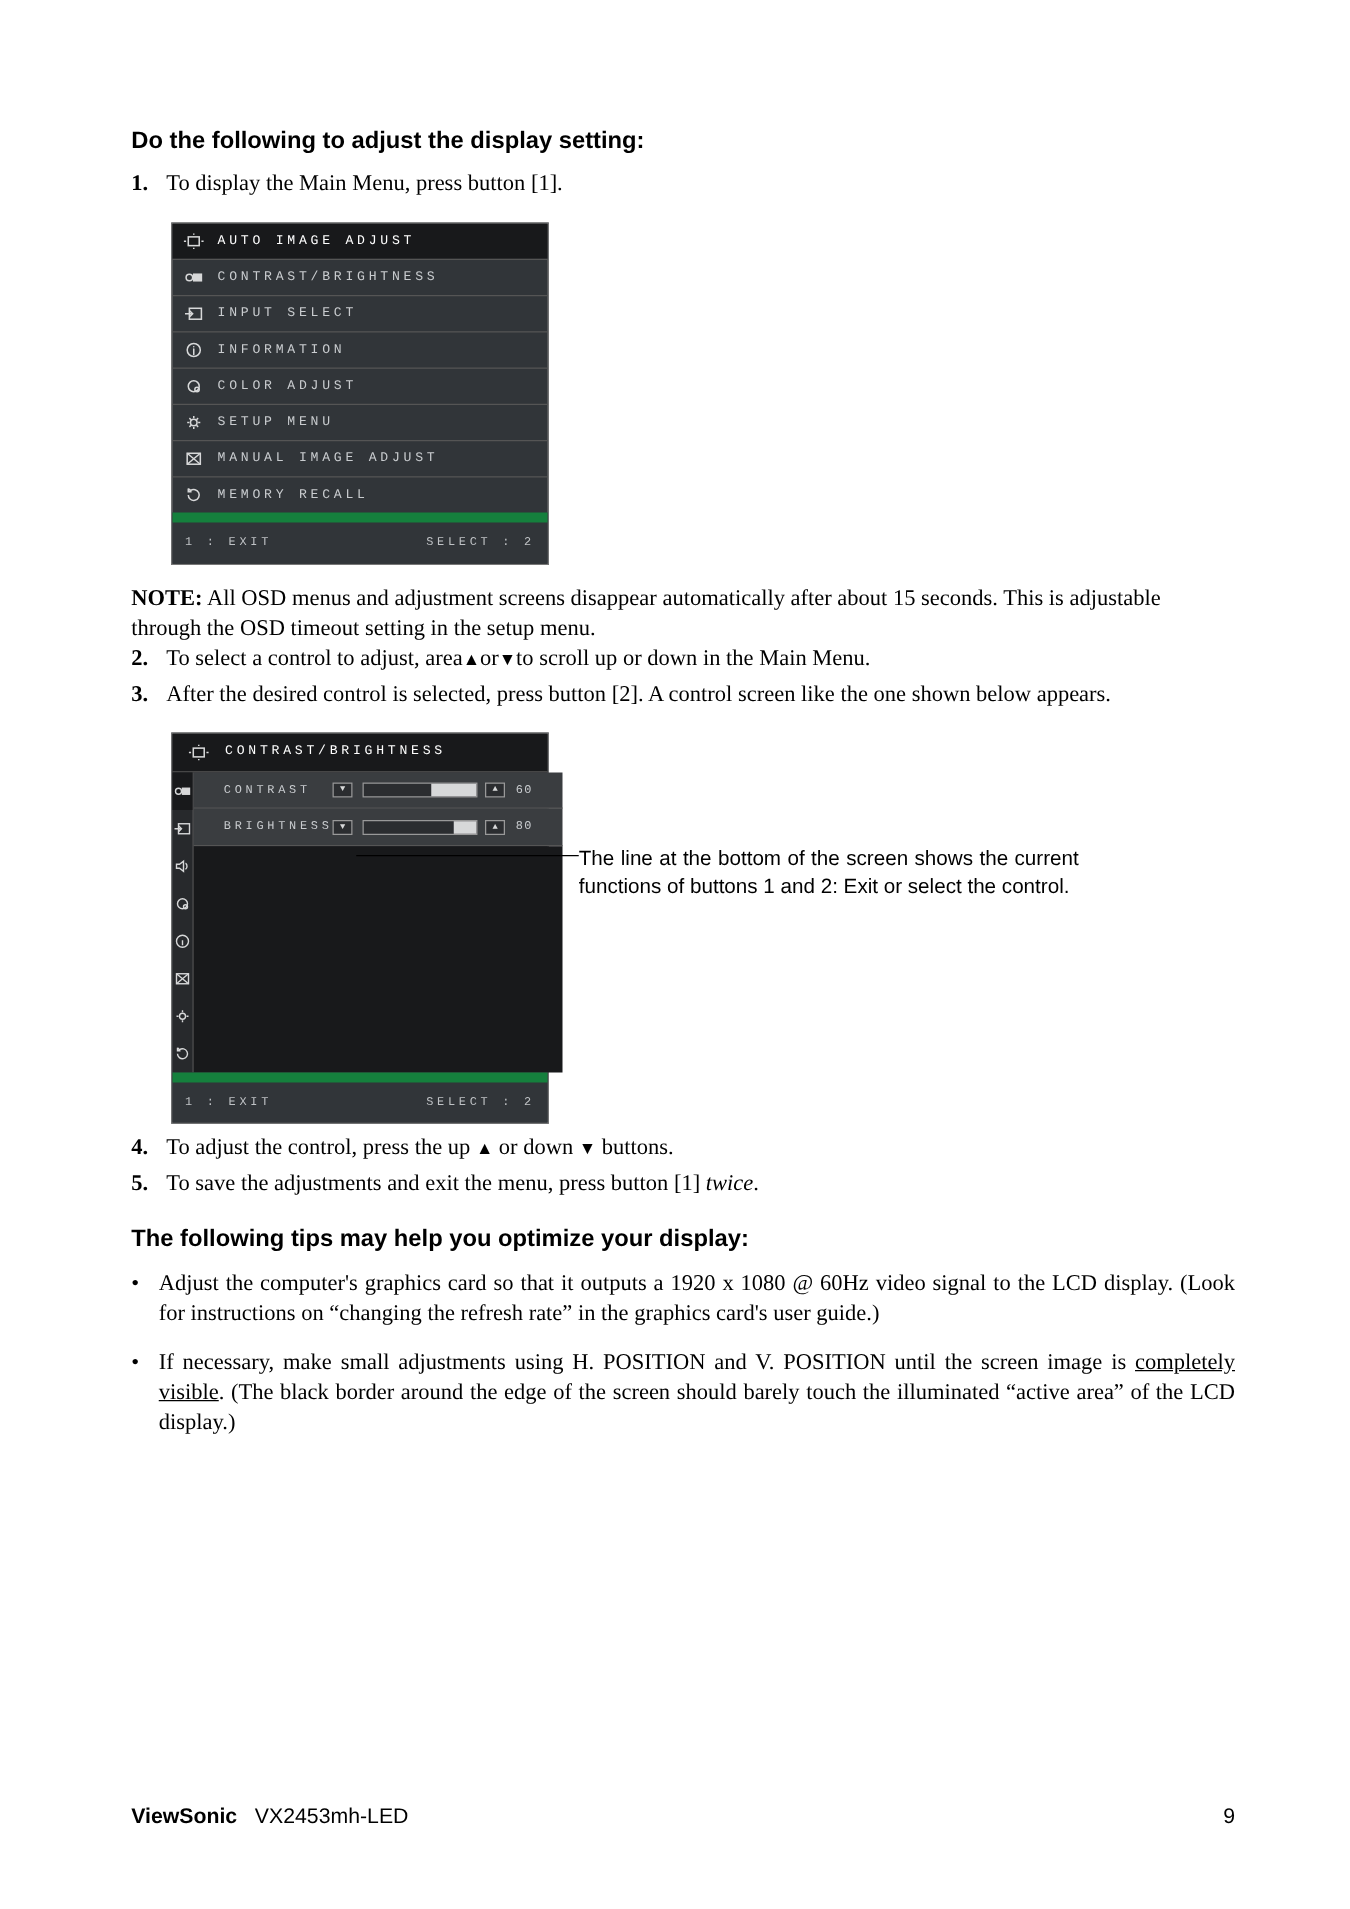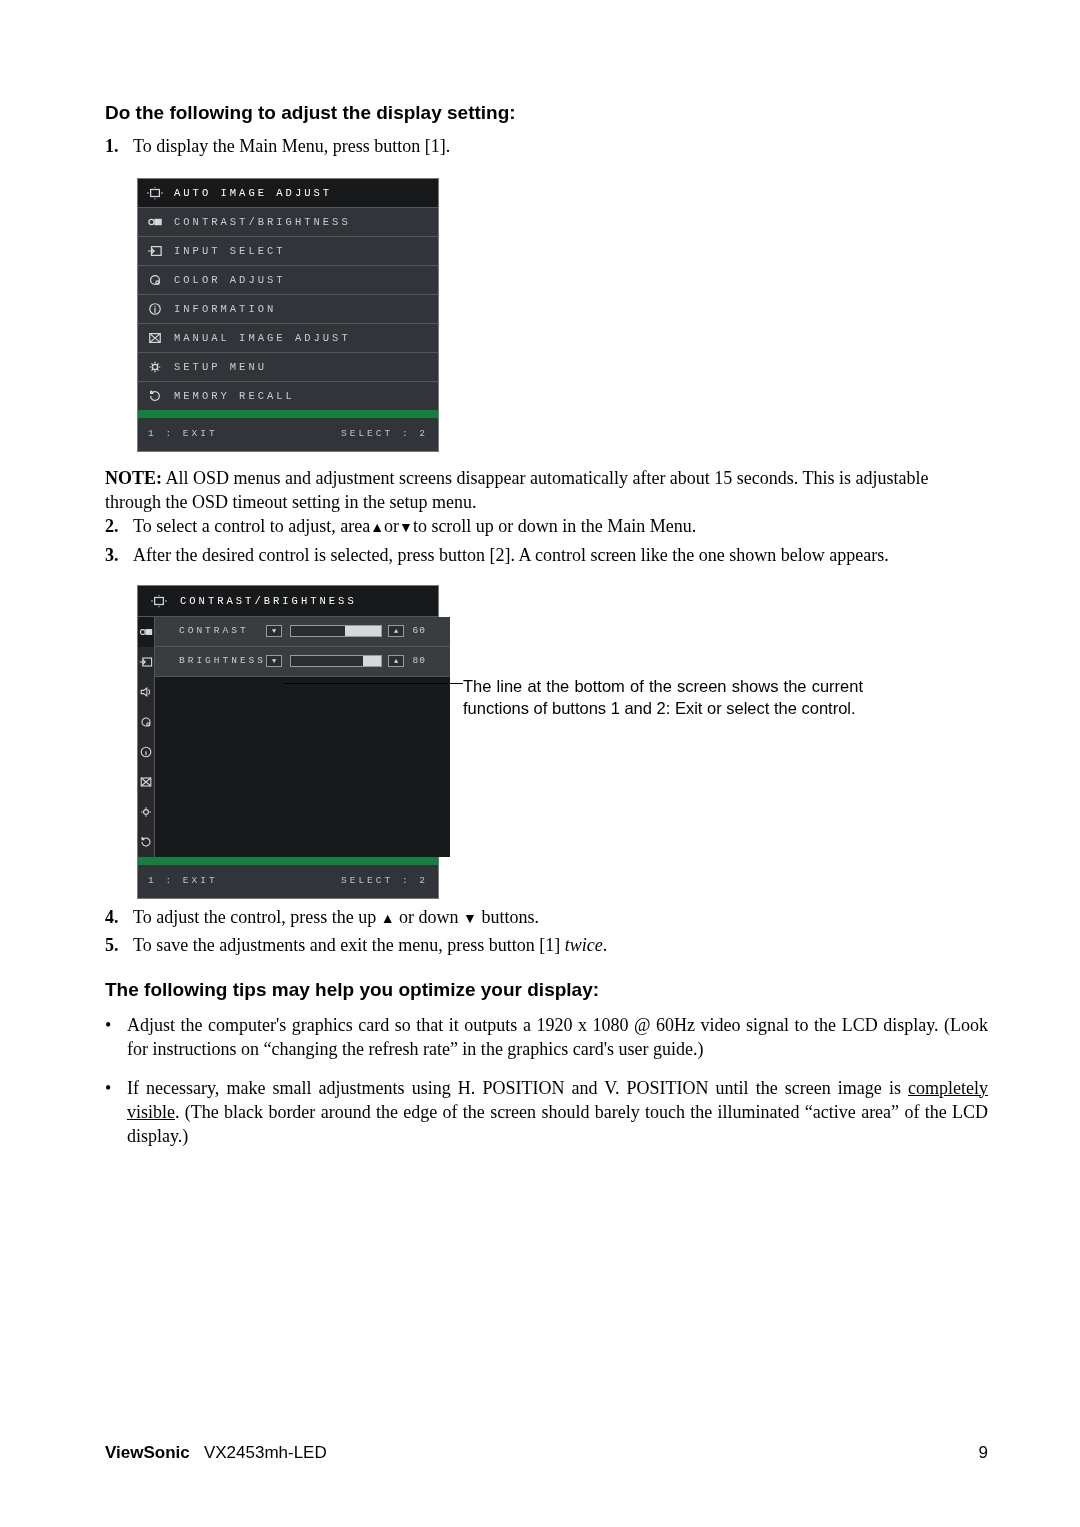--- a/index.html
+++ b/index.html
@@ -231,52 +231,52 @@
           <svg viewBox="0 0 20 16">
             <rect x="6" y="3" width="11" height="10"></rect>
             <path d="M2 8h6M6 5l3 3-3 3"></path>
           </svg>
         </span>
       <span>INPUT SELECT</span>
     </div>
     <div class="osd-row">
       <span class="osd-icon">
           <svg viewBox="0 0 20 16">
+            <circle cx="10" cy="8" r="6"></circle>
+            <path d="M10 5v0M10 7v5" stroke-linecap="round"></path>
+          </svg>
+        </span>
+      <span>INFORMATION</span>
+    </div>
+    <div class="osd-row">
+      <span class="osd-icon">
+          <svg viewBox="0 0 20 16">
             <circle cx="10" cy="8" r="5"></circle>
             <circle cx="13" cy="11" r="2"></circle>
           </svg>
         </span>
       <span>COLOR ADJUST</span>
     </div>
     <div class="osd-row">
       <span class="osd-icon">
           <svg viewBox="0 0 20 16">
-            <circle cx="10" cy="8" r="6"></circle>
-            <path d="M10 5v0M10 7v5" stroke-linecap="round"></path>
-          </svg>
-        </span>
-      <span>INFORMATION</span>
+            <circle cx="10" cy="8" r="3"></circle>
+            <path d="M10 2v2M10 12v2M4 8h2M14 8h2M6 4l1.5 1.5M14 12l-1.5-1.5M14 4l-1.5 1.5M6 12l1.5-1.5"></path>
+          </svg>
+        </span>
+      <span>SETUP MENU</span>
     </div>
     <div class="osd-row">
       <span class="osd-icon">
           <svg viewBox="0 0 20 16">
             <rect x="4" y="3" width="12" height="10"></rect>
             <path d="M4 3l12 10M16 3L4 13"></path>
           </svg>
         </span>
       <span>MANUAL IMAGE ADJUST</span>
-    </div>
-    <div class="osd-row">
-      <span class="osd-icon">
-          <svg viewBox="0 0 20 16">
-            <circle cx="10" cy="8" r="3"></circle>
-            <path d="M10 2v2M10 12v2M4 8h2M14 8h2M6 4l1.5 1.5M14 12l-1.5-1.5M14 4l-1.5 1.5M6 12l1.5-1.5"></path>
-          </svg>
-        </span>
-      <span>SETUP MENU</span>
     </div>
     <div class="osd-row">
       <span class="osd-icon">
           <svg viewBox="0 0 20 16">
             <path d="M5 8a5 5 0 1 0 2-4L5 2M5 2v3h3"></path>
           </svg>
         </span>
       <span>MEMORY RECALL</span>
     </div>
     <div class="osd-footer">

